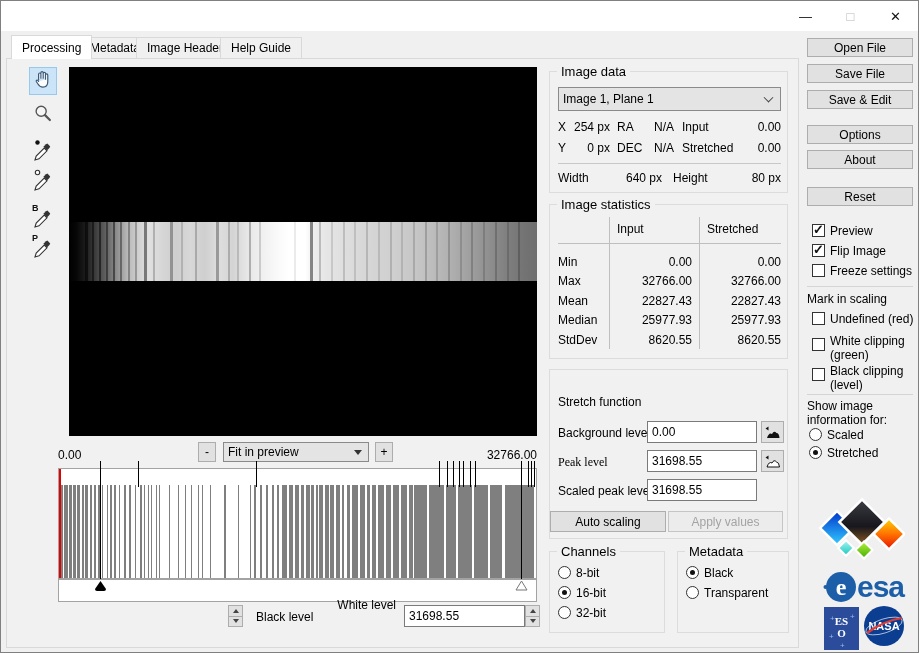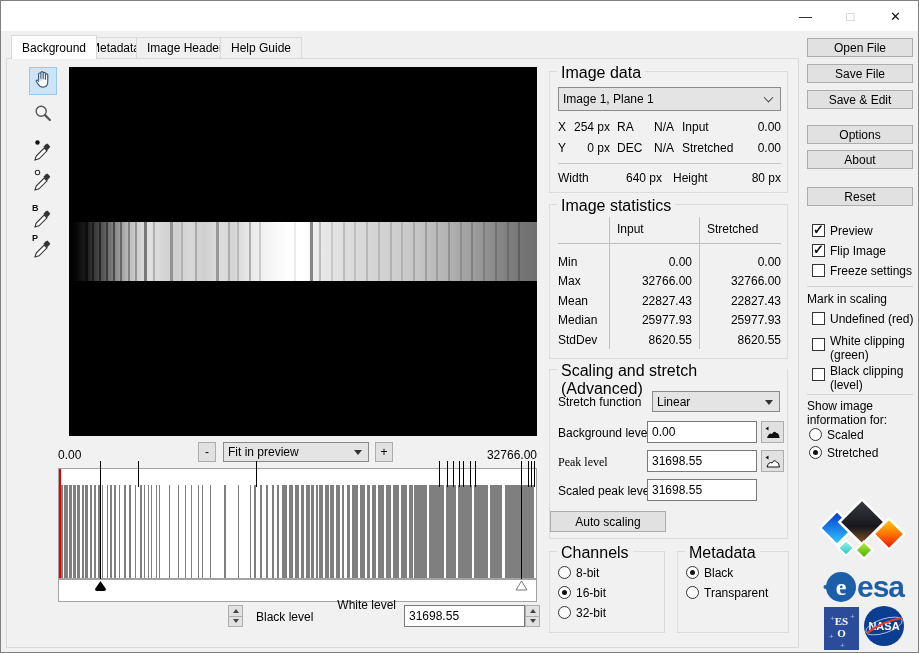--- a/index.html
+++ b/index.html
@@ -44,21 +44,21 @@
   .combo{position:absolute;background:#e4e4e4;border:1px solid #8a8a8a;display:flex;align-items:center;padding:0 4px;font-size:12px;}
   .combo .arrow{position:absolute;right:6px;top:50%;margin-top:-2px;width:0;height:0;border-left:4px solid transparent;border-right:4px solid transparent;border-top:5px solid #333;}
   .combo .chev{position:absolute;right:8px;top:50%;width:7px;height:7px;border-right:1.4px solid #444;border-bottom:1.4px solid #444;transform:translateY(-70%) rotate(45deg);}
   .spin{position:absolute;width:15px;display:flex;flex-direction:column;}
   .spin div{flex:1;background:#e1e1e1;border:1px solid #adadad;display:flex;align-items:center;justify-content:center;}
   .spin div+div{border-top:none;}
   .tri-u{width:0;height:0;border-left:3px solid transparent;border-right:3px solid transparent;border-bottom:4px solid #444;}
   .tri-d{width:0;height:0;border-left:3px solid transparent;border-right:3px solid transparent;border-top:4px solid #444;}
 
   .group{position:absolute;border:1px solid #dcdcdc;}
-  .glabel{position:absolute;top:-8px;left:7px;background:#f1f1f1;padding:0 4px;font-size:16px;}
+  .glabel{position:absolute;top:-8px;left:7px;background:#f1f1f1;padding:0 4px;font-size:13px;}
 
   .cb{width:13px;height:13px;background:#fff;border:1px solid #333;display:inline-block;position:relative;flex:none;}
   .cb.on::after{content:"\2713";position:absolute;left:0px;top:-3px;font-size:13px;font-weight:bold;color:#111;}
   .radio{width:13px;height:13px;background:#fff;border:1px solid #333;border-radius:50%;display:inline-block;position:relative;flex:none;}
   .radio.on::after{content:"";position:absolute;left:3px;top:3px;width:5px;height:5px;border-radius:50%;background:#111;}
   .ctl-row{position:absolute;display:flex;align-items:flex-start;gap:5px;font-size:12px;}
 
   
   .hframe{position:absolute;left:57px;top:467px;width:479px;height:111px;background:#fff;border:1px solid #a3a3a3;}
   .hbar{position:absolute;bottom:0;height:85%;background:#7f7f7f;}
@@ -80,21 +80,21 @@
 <div class="win">
 
   <div class="titlebar">
     <div class="wbtns">
       <div class="wbtn">—</div>
       <div class="wbtn dis">□</div>
       <div class="wbtn">✕</div>
     </div>
   </div>
 
-  <div class="tab on" style="left:10px;">Background</div>
+  <div class="tab on" style="left:10px;">Processing</div>
   <div class="tab" style="left:78px;">Metadata</div>
   <div class="tab" style="left:135px;">Image Headers</div>
   <div class="tab" style="left:219px;">Help Guide</div>
 
   <div class="panel"></div>
 
   <div class="tool on" style="left:28px;top:66px;">
     <span>
       <svg width="22" height="22" viewBox="0 0 24 24">
           <path d="M7.2 11.5 V5.6 a1.25 1.25 0 0 1 2.5 0 V10 M9.7 10 V4.2 a1.25 1.25 0 0 1 2.5 0 v5.8 M12.2 10 V4.9 a1.25 1.25 0 0 1 2.5 0 V11 M14.7 11.2 V6.6 a1.25 1.25 0 0 1 2.5 0 V14 c0 4-2.4 5.8-5.3 5.8 -2.7 0-4.1-1.1-5.4-3.4 L4.7 13.6 c-.6-1.1.8-2.1 1.6-1.2 l.9 1.1" fill="#fdfdfd" stroke="#3b5a77" stroke-width="1.3" stroke-linecap="round" stroke-linejoin="round"></path>
@@ -359,45 +359,41 @@
     <div class="lblr rt" style="left:151px;top:89px;width:80px;">22827.43</div>
     <div class="lblr" style="left:8px;top:108px;">Median</div>
     <div class="lblr rt" style="left:62px;top:108px;width:80px;">25977.93</div>
     <div class="lblr rt" style="left:151px;top:108px;width:80px;">25977.93</div>
     <div class="lblr" style="left:8px;top:128px;">StdDev</div>
     <div class="lblr rt" style="left:62px;top:128px;width:80px;">8620.55</div>
     <div class="lblr rt" style="left:151px;top:128px;width:80px;">8620.55</div>
   </div>
 
   <div class="group" style="left:548px;top:368px;width:239px;height:170px;">
-    <span class="glabel">Scaling and stretch (Advanced)</span>
     <div class="lblr" style="left:8px;top:25px;">Stretch function</div>
-    <div class="combo" style="left:102px;top:21px;width:128px;height:21px;">
-      <span>Linear</span>
-      <span class="arrow"></span>
-    </div>
     <div class="lblr" style="left:8px;top:56px;">Background level</div>
     <input class="field" style="left: 97px; top: 51px; width: 110px; height: 22px;" readonly="" value="0.00">
     <div class="btn" style="left:211px;top:51px;width:23px;height:22px;">
       <svg width="17" height="15" viewBox="0 0 17 15">
           <path d="M4.5 1.5 L1.5 3.5 L4.5 5.5 Z" fill="#111"></path>
           <path d="M3 13 Q5 7 8 9 Q10 5 12.5 8 Q15 8 15.5 13 Z" fill="#111"></path>
         </svg>
     </div>
     <div class="lblr" style="left:8px;top:85px;font-family:Liberation Serif, serif;">Peak level</div>
     <input class="field" style="left: 97px; top: 80px; width: 110px; height: 22px;" readonly="" value="31698.55">
     <div class="btn" style="left:211px;top:80px;width:23px;height:22px;">
       <svg width="17" height="15" viewBox="0 0 17 15">
           <path d="M4.5 1.5 L1.5 3.5 L4.5 5.5 Z" fill="#111"></path>
           <path d="M3 13 Q5 7 8 9 Q10 5 12.5 8 Q15 8 15.5 13 Z" fill="#fff" stroke="#111" stroke-width="1"></path>
         </svg>
     </div>
     <div class="lblr" style="left:8px;top:114px;">Scaled peak level</div>
     <input class="field" style="left: 97px; top: 109px; width: 110px; height: 22px;" readonly="" value="31698.55">
     <div class="btn" style="left:0px;top:141px;width:116px;height:21px;">Auto scaling</div>
+    <div class="btn dis" style="left:118px;top:141px;width:115px;height:21px;">Apply values</div>
   </div>
 
   <div class="group" style="left:548px;top:550px;width:116px;height:82px;">
     <span class="glabel">Channels</span>
     <div class="ctl-row" style="left:8px;top:14px;">
       <span class="radio"></span>
       <span>8-bit</span>
     </div>
     <div class="ctl-row" style="left:8px;top:34px;">
       <span class="radio on"></span>

